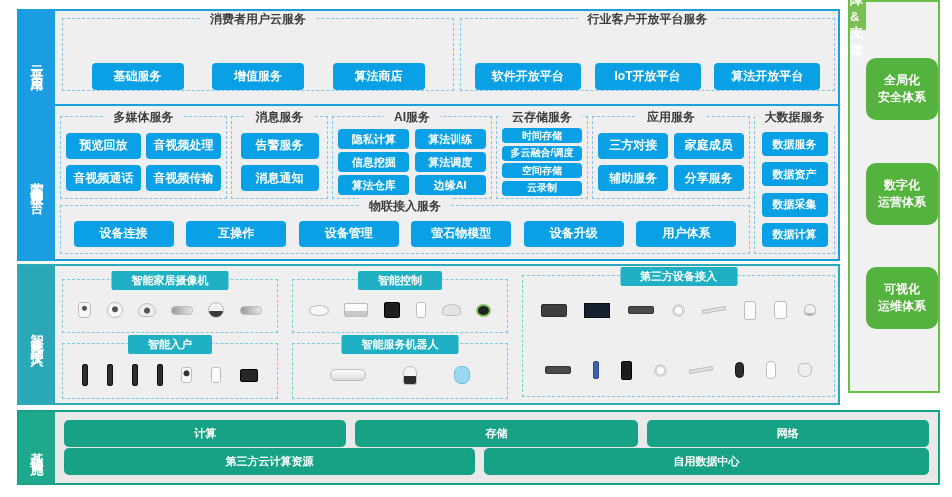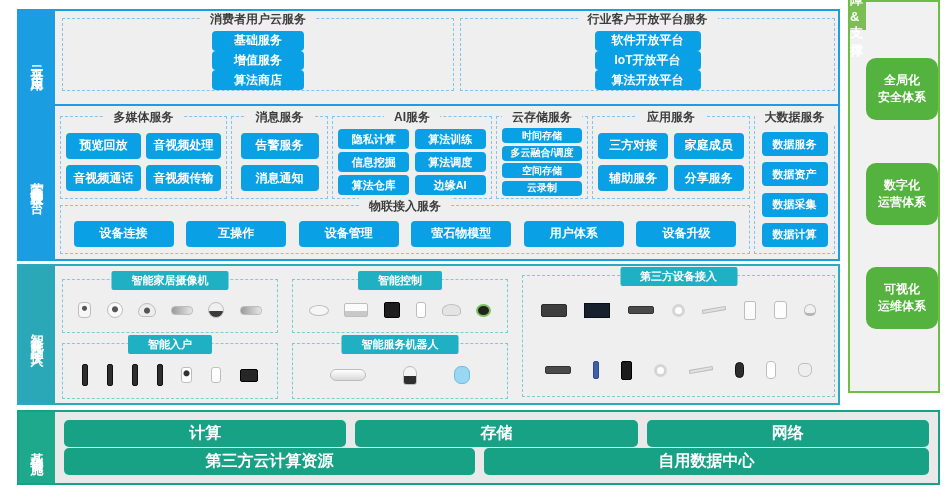--- a/index.html
+++ b/index.html
@@ -16,21 +16,21 @@
   
   .group { position:absolute; border:1px dashed #85C3EC; }
   .group-title { position:absolute; top:-8px; left:50%; transform:translateX(-50%); background:#EFEFEF;
                  padding:0 10px; font-size:12px; font-weight:bold; color:#3c3c3c; white-space:nowrap; }
   .btn { background:#09A0E6; color:#fff; font-weight:bold; font-size:12px; border-radius:4px;
          display:flex; align-items:center; justify-content:center; text-align:center; }
 
   
   #s1 { left:17px; top:9px; width:823px; height:108px; }
   #s1 .group { height:73px; top:7px; }
-  #s1 .btnrow { display:flex; justify-content:space-evenly; align-items:center; height:100%; padding-top:12px;flex-direction:column; }
+  #s1 .btnrow { display:flex; justify-content:space-evenly; align-items:flex-end; height:100%; padding-top:12px; }
   #s1 .btn { width:92px; height:27px; }
   #g-industry .btn { width:106px; }
 
   
   #s2 { left:17px; top:104px; width:823px; height:157px; }
   .svc { display:flex; flex-wrap:wrap; justify-content:space-evenly; align-content:space-evenly; padding-top:9px; }
   .svc .btn { width:75px; height:26px; }
 
   #g-multimedia { left:5px;  top:10px; width:167px; height:83px; }
   #g-message    { left:176px; top:10px; width:97px;  height:83px; }
@@ -91,21 +91,21 @@
   .screen-sm  { width:18px; height:13px; background:#262626; border-color:#000; border-radius:2px; }
   .vacuum     { width:36px; height:12px; border-radius:8px; background:linear-gradient(#ffffff,#d9d9d9); }
   .robot      { width:14px; height:19px; border-radius:7px 7px 3px 3px; background:linear-gradient(#f4f4f4 55%,#2e2e2e 55%); }
   .bear       { width:16px; height:18px; border-radius:7px; background:#9ad7f0; border-color:#6cbde2; }
 
   
   #s4 { left:17px; top:410px; width:923px; height:75px; border-color:#17A286; background:#E9E9E9; }
   #s4 .vlabel { background:#1EA98C; font-size:13px; }
   #s4 .content { display:flex; flex-direction:column; justify-content:space-evenly; padding:6px 9px; }
   .infrarow { display:flex; gap:9px; }
-  .infrabox { background:#17A286; color:#fff; font-weight:bold; font-size:16px; border-radius:5px;
+  .infrabox { background:#17A286; color:#fff; font-weight:bold; font-size:11px; border-radius:5px;
               height:27px; display:flex; align-items:center; justify-content:center; flex:1; }
   #infra-r2 .infrabox:first-child { flex:0 0 47.5%; }
 
   
   #sidebar { position:absolute; left:848px; top:0; width:92px; height:393px; border:2px solid #6CBE45;
              background:#F1F1F1; display:flex; flex-direction:row; }
   #sidebar .hdr { height:28px; background:#7CBE53; color:#fff; font-weight:bold; font-size:13px;
                   display:flex; align-items:center; justify-content:center; }
   #sidebar .items { flex:1; display:flex; flex-direction:column; justify-content:space-evenly; align-items:flex-end; padding:14px 0 20px; }
   .support-item { width:72px; height:62px; background:#54B23E; border-radius:10px; color:#fff; font-weight:bold;
@@ -202,22 +202,22 @@
         </div>
       </div>
 
       <div class="group" id="g-iotaccess">
         <span class="group-title">物联接入服务</span>
         <div class="svc" style="height:100%;">
           <div class="btn">设备连接</div>
           <div class="btn">互操作</div>
           <div class="btn">设备管理</div>
           <div class="btn">萤石物模型</div>
+          <div class="btn">设备升级</div>
           <div class="btn">用户体系</div>
-          <div class="btn">设备升级</div>
         </div>
       </div>
 
     </div>
   </div>
 
   <div id="s3" class="section">
     <div class="vlabel">智能化产品接入</div>
     <div class="content">
 

